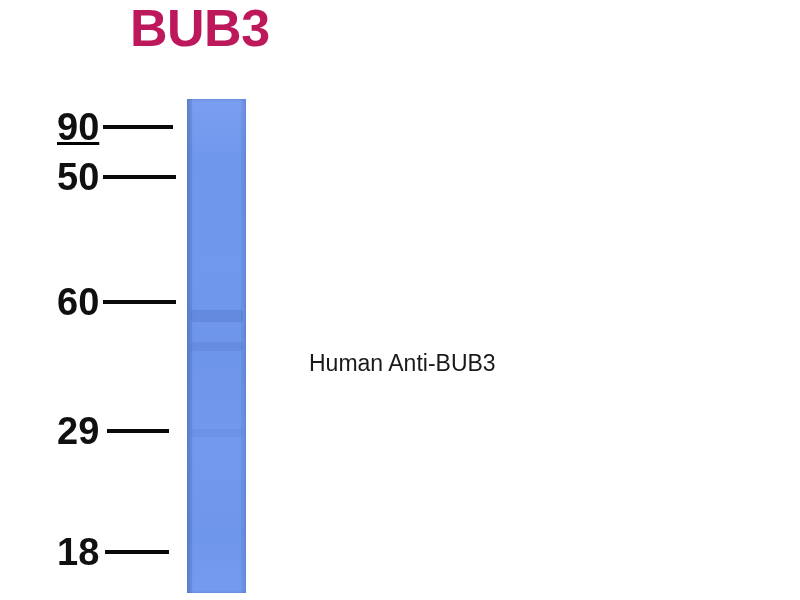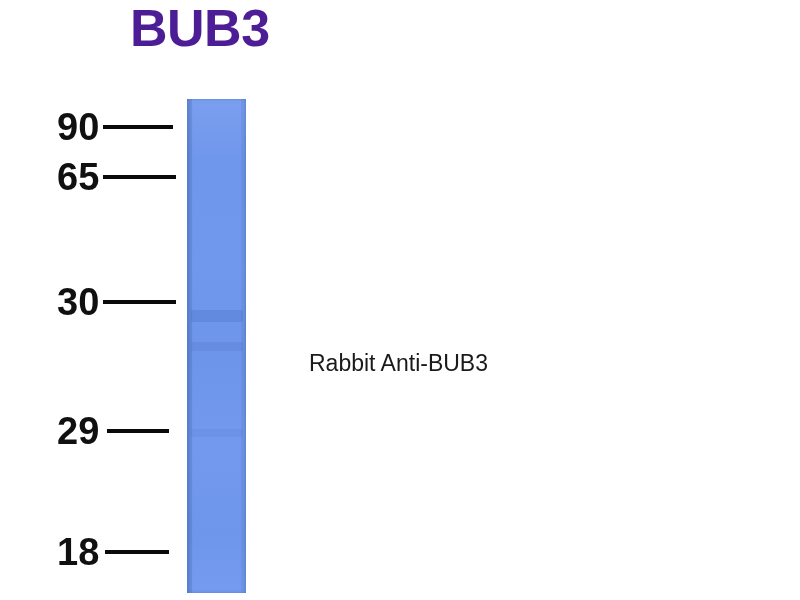--- a/index.html
+++ b/index.html
@@ -19,21 +19,21 @@
   }
 
   
   #blot-title {
     position: absolute;
     left: 130px;
     top: 2px;
     font-size: 52px;
     font-weight: bold;
     letter-spacing: -0.5px;
-    color: #4c1d95;
+    color: #be185d;
     line-height: 1;
     white-space: nowrap;
   }
 
   
   .marker {
     position: absolute;
     display: flex;
     align-items: center;
     height: 40px;
@@ -103,32 +103,32 @@
 </style>
 </head>
 <body>
 
 <div id="figure">
 
   <div id="blot-title">BUB3</div>
 
   <div id="ladder">
 
-    <div class="marker" style="left:57px; top:107px; width:129px; justify-content:flex-start;">
+    <div class="marker" style="left:57px; top:107px; width:129px; justify-content:flex-start;text-decoration:underline;">
       <span class="marker-label">90</span>
       <span class="marker-tick" style="width:70px;"></span>
     </div>
 
     <div class="marker" style="left:57px; top:157px; width:129px;">
-      <span class="marker-label">65</span>
+      <span class="marker-label">50</span>
       <span class="marker-tick" style="width:73px;"></span>
     </div>
 
     <div class="marker" style="left:57px; top:282px; width:129px;">
-      <span class="marker-label">30</span>
+      <span class="marker-label">60</span>
       <span class="marker-tick" style="width:73px;"></span>
     </div>
 
     <div class="marker" style="left:57px; top:411px; width:129px;">
       <span class="marker-label">29</span>
       <span class="marker-tick" style="width:62px; margin-left:8px;"></span>
     </div>
 
     <div class="marker" style="left:57px; top:532px; width:129px;">
       <span class="marker-label">18</span>
@@ -139,16 +139,16 @@
 
   <div id="lane">
     <div class="lane-edge left"></div>
     <div class="lane-edge right"></div>
     <div class="band" style="top:211px; height:12px; background:rgba(40,72,150,0.16);"></div>
     <div class="band" style="top:243px; height:9px; background:rgba(40,72,150,0.10);"></div>
     <div class="band" style="top:330px; height:8px; background:rgba(40,72,150,0.08);"></div>
   </div>
 
   <div id="info-block">
-    <div class="info-line">Rabbit Anti-BUB3</div>
+    <div class="info-line">Human Anti-BUB3</div>
   </div>
 
 </div>
 
 </body></html>

